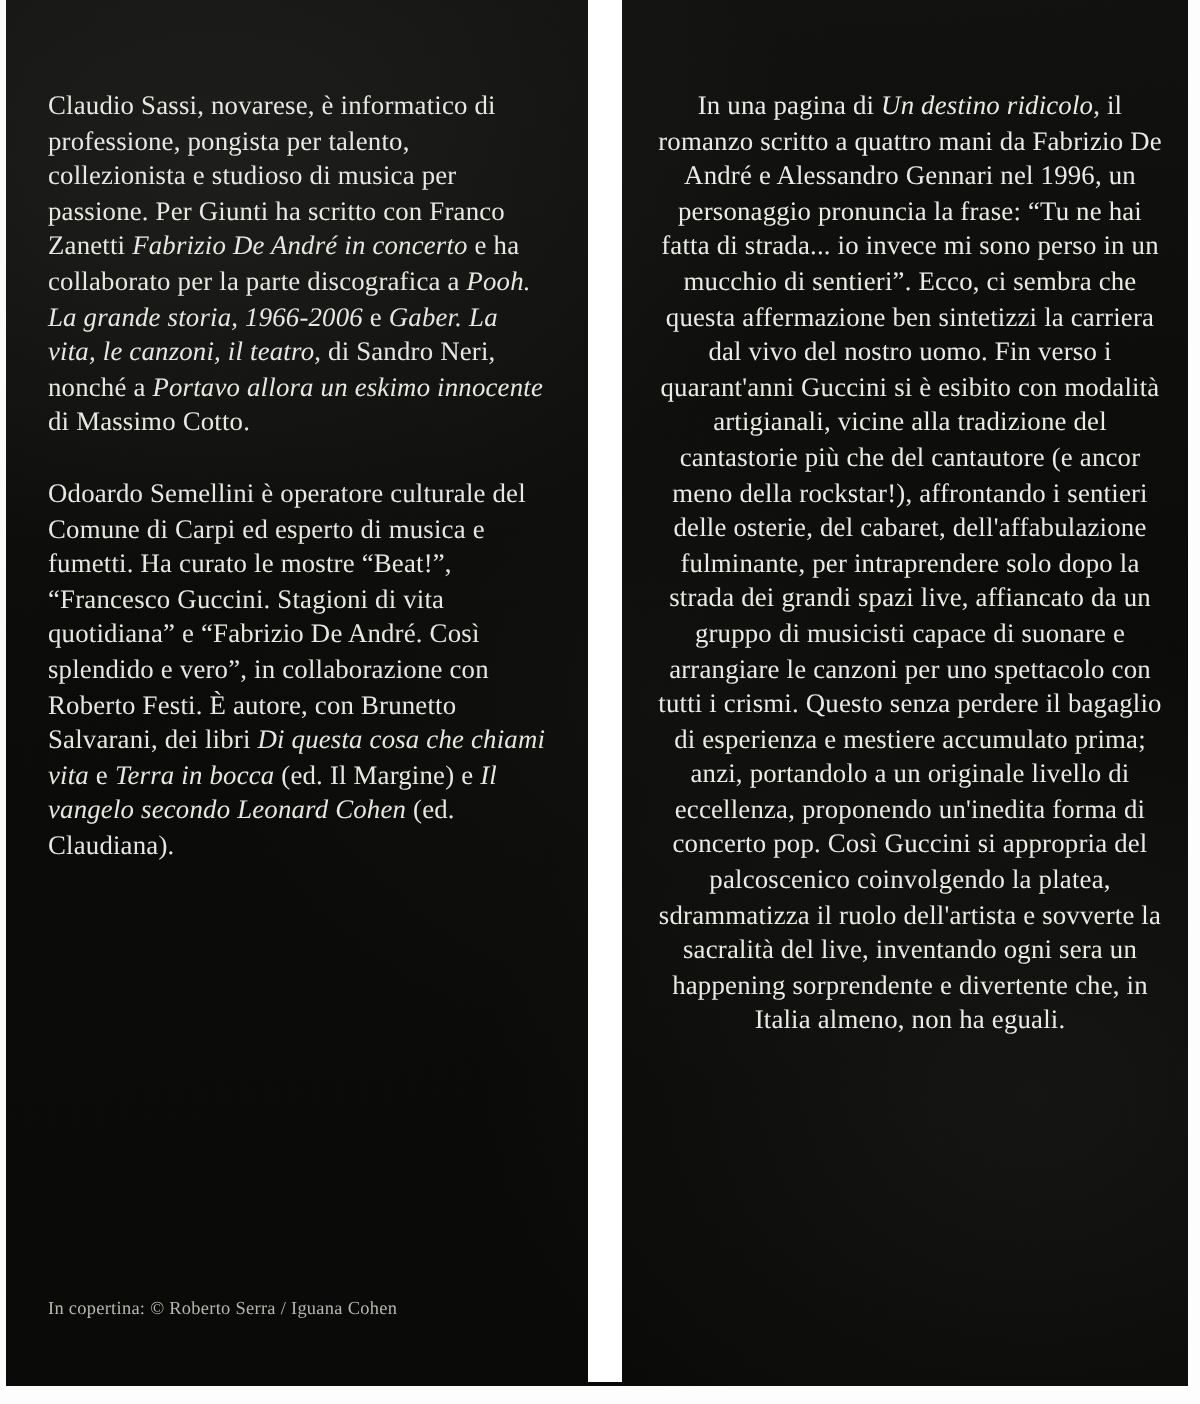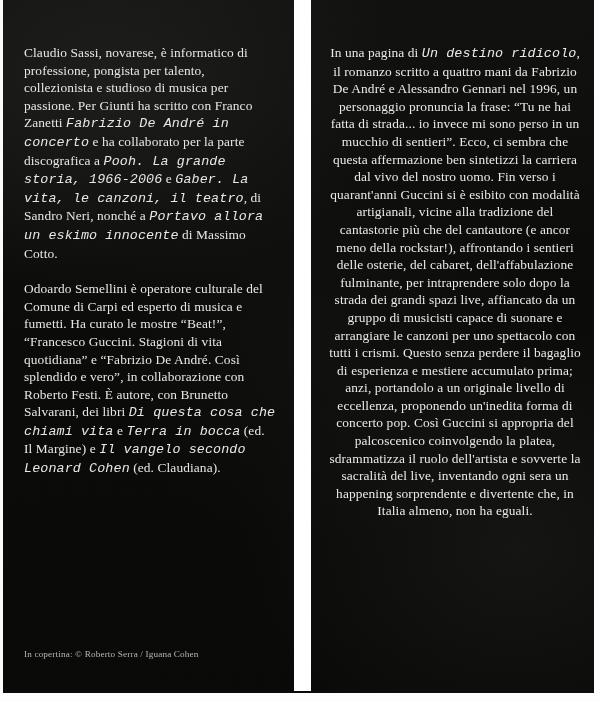--- a/index.html
+++ b/index.html
@@ -96,21 +96,21 @@
   }
   #right-col p {
     margin: 0;
     color: #eceae4;
     font-size: 13.4px;
     line-height: 17.6px;
     letter-spacing: 0.1px;
     text-align: center;
   }
 
-  .ital { font-style: italic; font-family: Liberation Mono, monospace; }
+  .ital { font-style: italic; }
 
   #credit {
     position: absolute;
     left: 24px;
     top: 648px;
     color: #b9b6ae;
     font-size: 9.2px;
     line-height: 12px;
     letter-spacing: 0.15px;
     white-space: nowrap;

